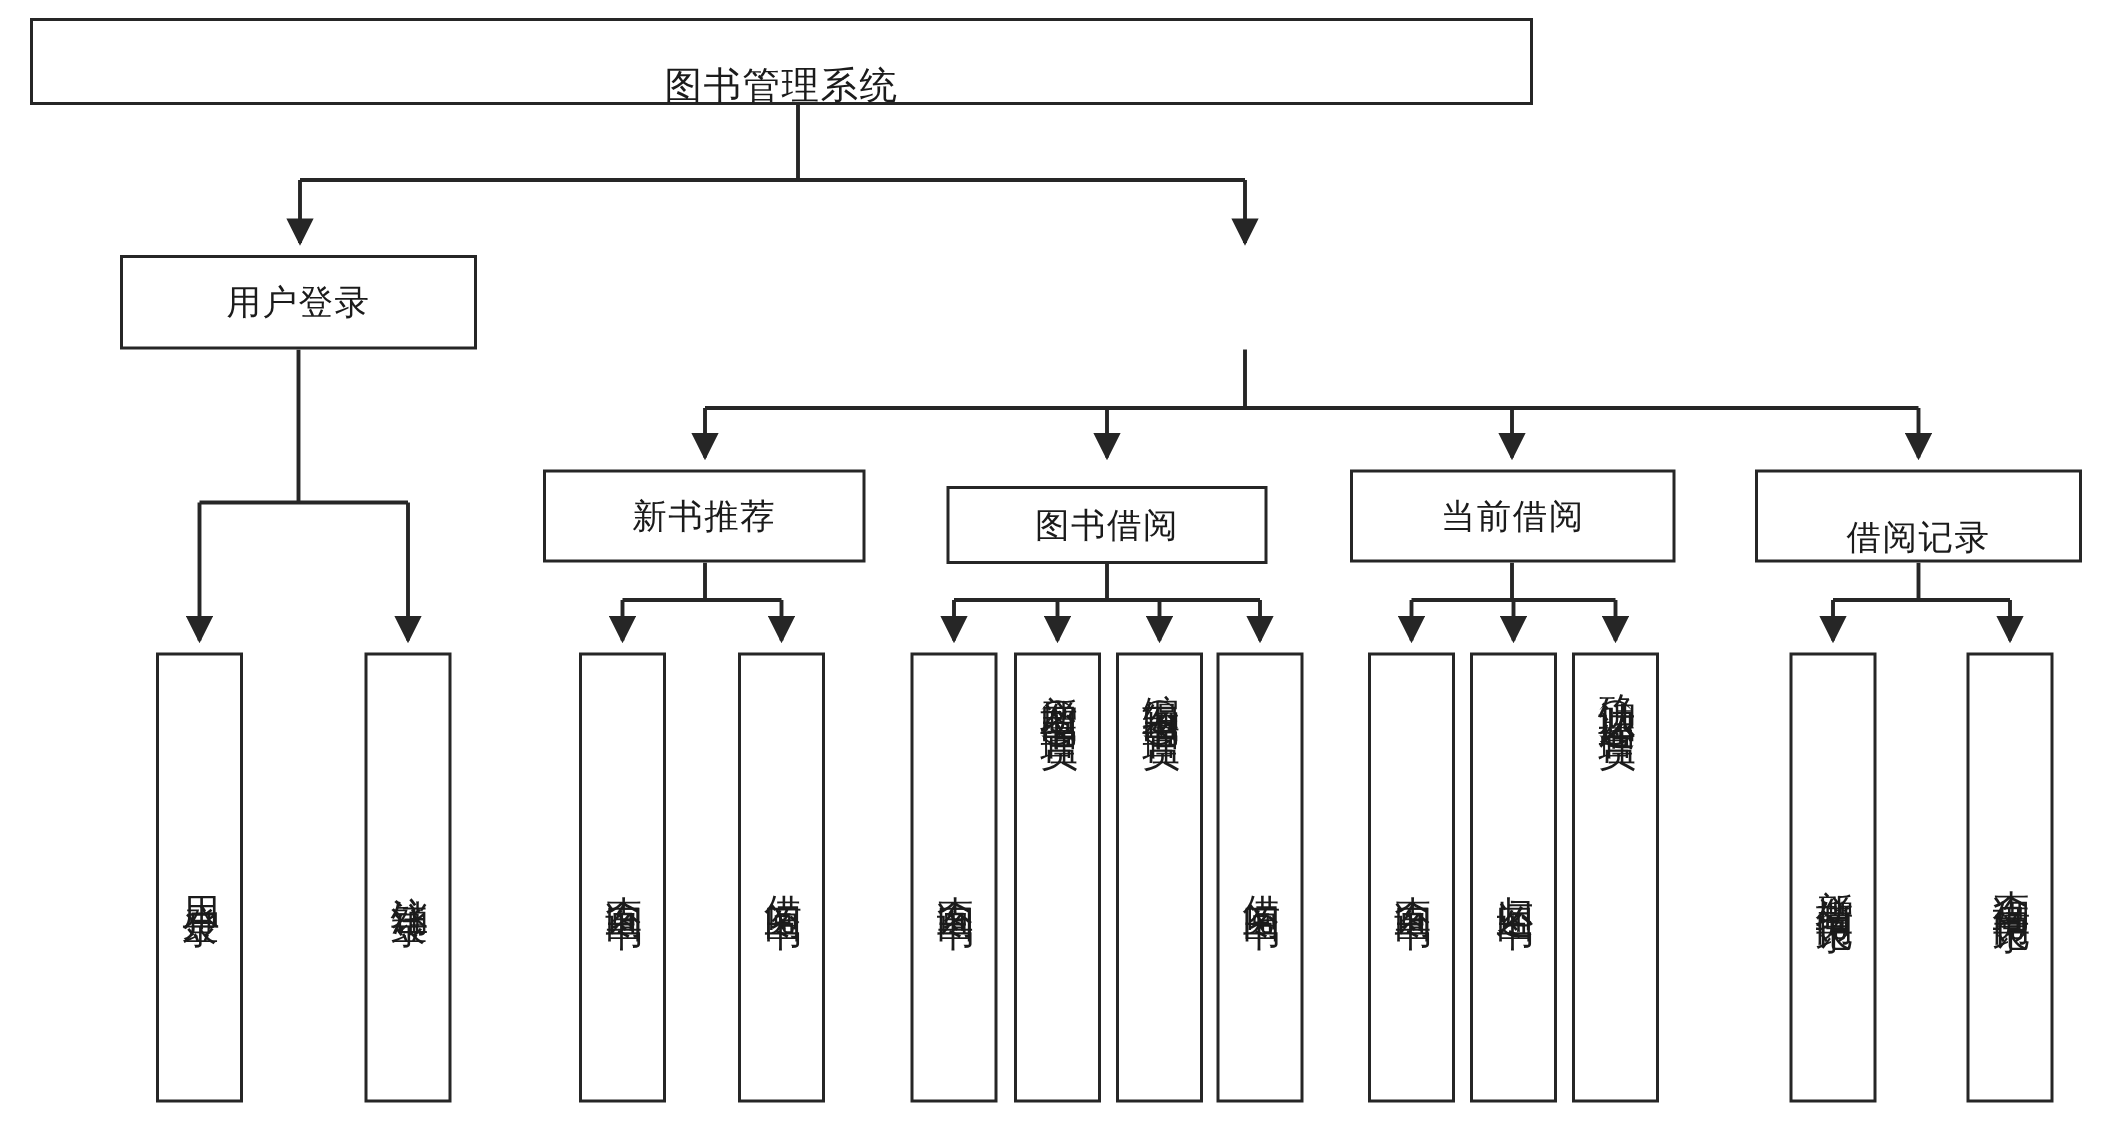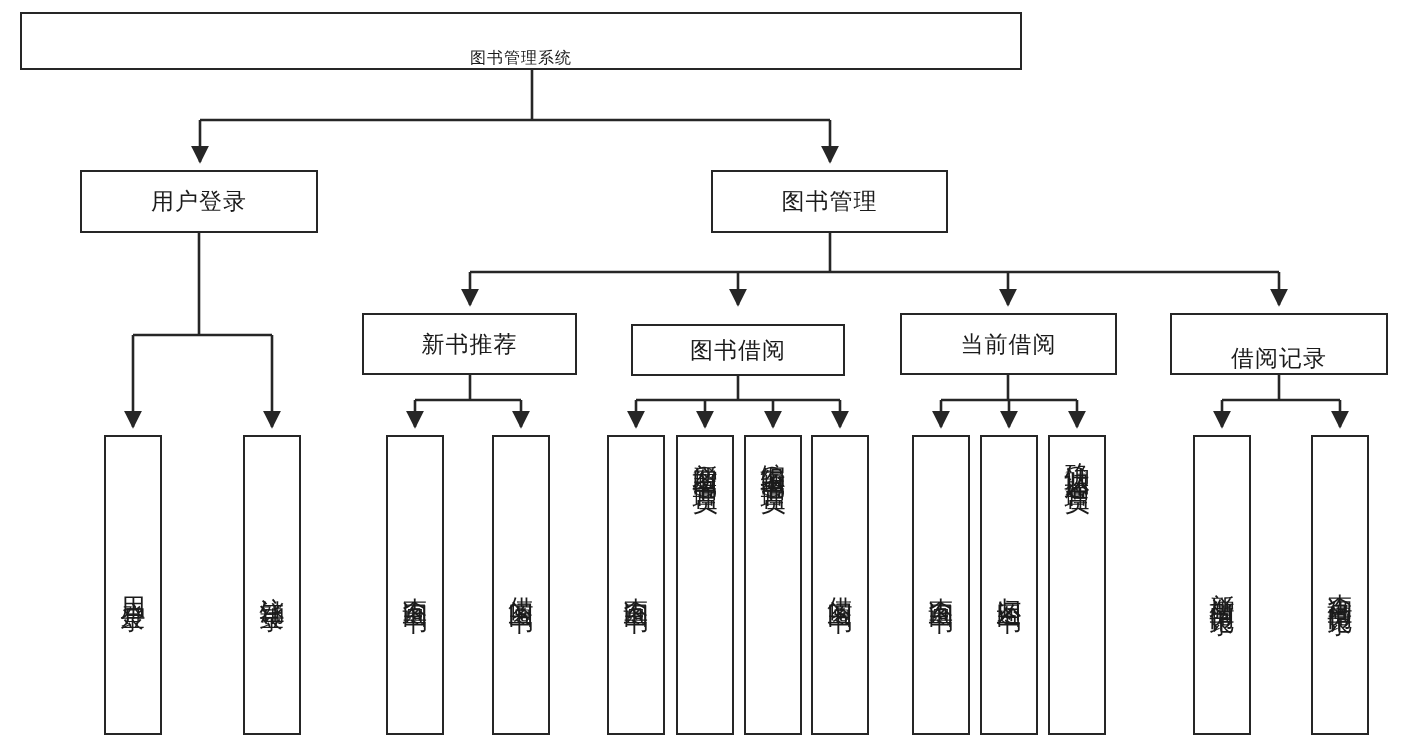--- a/index.html
+++ b/index.html
@@ -25,21 +25,21 @@
     color:#1b1b1b;
   }
   .node .lbl{
     display:block;
     line-height:1.25;
     letter-spacing:1px;
     white-space:nowrap;
   }
   
   .h-node .lbl{font-size:23px;}
-  .root .lbl{font-size:16px;margin-top:33px;}
+  .root .lbl{font-size:25px;margin-top:33px;}
 
   
   .leaf{
     align-items:flex-start;
     justify-content:center;
     padding-top:0;
   }
   .leaf .lbl{
     writing-mode:vertical-rl;
     text-orientation:upright;
@@ -120,23 +120,20 @@
   </svg>
 
   <div class="node h-node root" style="left:20px;top:12px;width:1002px;height:58px;">
     <span class="lbl">图书管理系统</span>
   </div>
 
   <div class="node h-node" style="left:80px;top:170px;width:238px;height:63px;">
     <span class="lbl">用户登录</span>
   </div>
 
-  <div class="node h-node" style="left:711px;top:170px;width:237px;height:63px;">
-    <span class="lbl">图书管理</span>
-  </div>
 
   <div class="node h-node" style="left:362px;top:313px;width:215px;height:62px;">
     <span class="lbl">新书推荐</span>
   </div>
 
   <div class="node h-node" style="left:631px;top:324px;width:214px;height:52px;justify-content:center;">
     <span class="lbl">图书借阅</span>
   </div>
 
   <div class="node h-node" style="left:900px;top:313px;width:217px;height:62px;text-align:right;">

